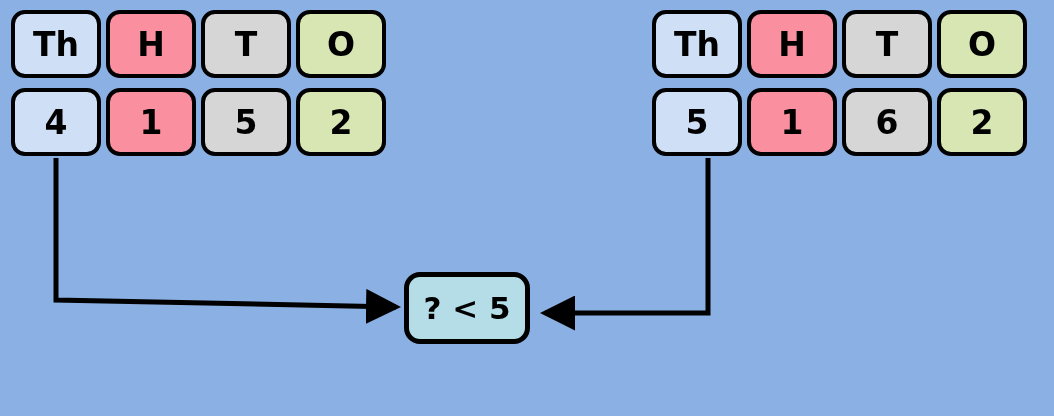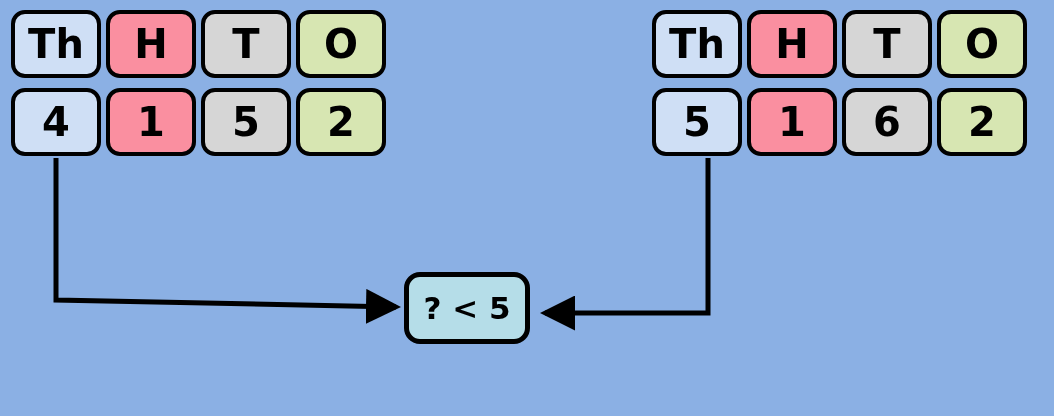--- a/index.html
+++ b/index.html
@@ -39,21 +39,21 @@
   .pv-cell {
     width: 90px;
     height: 68px;
     box-sizing: border-box;
     border: 4px solid #000000;
     border-radius: 14px;
     display: flex;
     align-items: center;
     justify-content: center;
     font-weight: bold;
-    font-size: 40px;
+    font-size: 33px;
     color: #000000;
     line-height: 1;
     letter-spacing: 0px;
   }
   .pv-cell.c-blue  { background: #cfdff5; }
   .pv-cell.c-pink  { background: #fa8fa0; }
   .pv-cell.c-gray  { background: #d6d6d6; }
   .pv-cell.c-green { background: #d7e6b2; }
 
   

